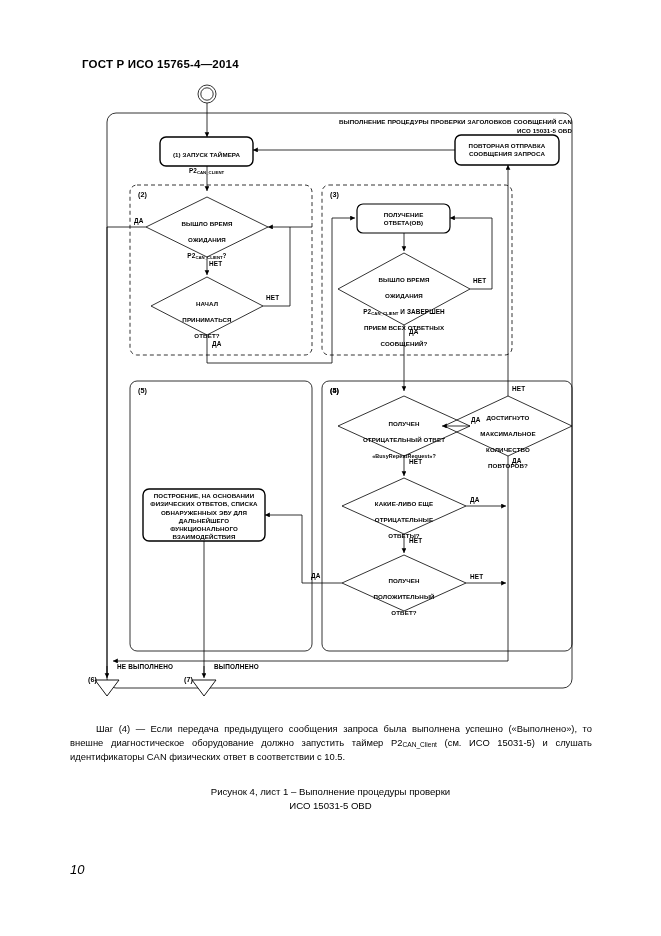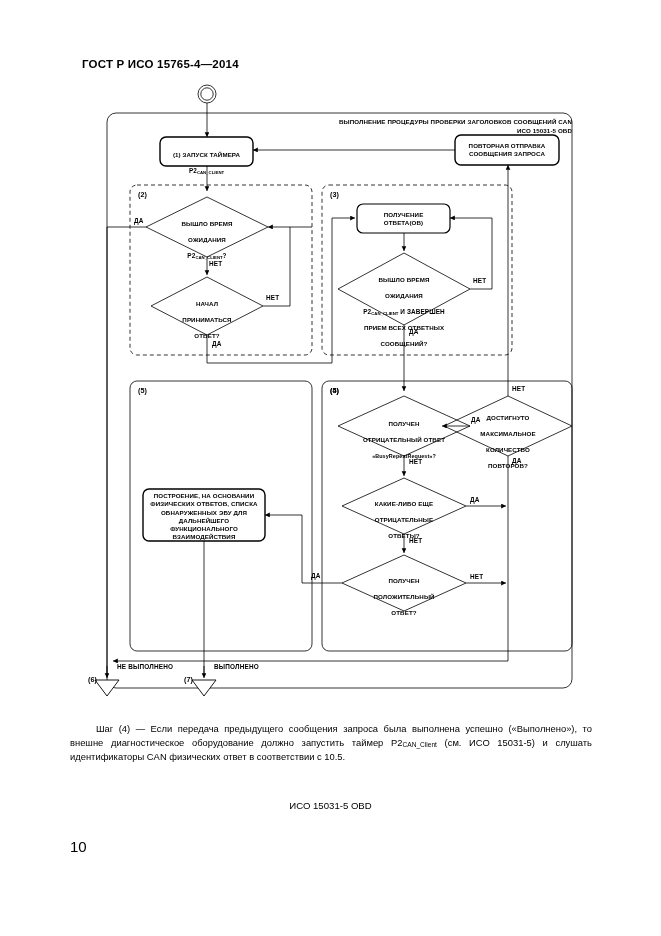--- a/index.html
+++ b/index.html
@@ -38,21 +38,21 @@
   
   .note{
     position:absolute;left:70px;top:722px;width:522px;
     font-size:9.4px;line-height:13.6px;text-align:justify;
   }
   .note .ind{display:inline-block;width:26px;}
   .caption{
     position:absolute;left:0;top:785px;width:661px;
     text-align:center;font-size:9.6px;line-height:13.5px;
   }
-  .folio{position:absolute;left:70px;top:838px;font-size:15px;}
+  .folio{position:absolute;left:70px;top:862px;font-size:13px;font-style:italic;}
 </style>
 </head>
 <body>
 
 <div class="page">
 
   <div class="doc-header">ГОСТ Р ИСО 15765-4—2014</div>
 
   <div class="figure">
     <svg width="661" height="630" viewBox="0 0 661 630" xmlns="http://www.w3.org/2000/svg">
@@ -244,19 +244,19 @@
     <div class="yn" style="left:117px;top:585px;">НЕ ВЫПОЛНЕНО</div>
     <div class="regnum" style="left:184px;top:597px;">(7)</div>
     <div class="yn" style="left:214px;top:585px;">ВЫПОЛНЕНО</div>
   </div>
 
   <div class="note">
     <span class="ind"></span><span>Шаг (4) — Если передача предыдущего сообщения запроса была выполнена успешно («Выполнено»), то внешне диагностическое оборудование должно запустить таймер P2</span><span class="sub" style="font-size:6.6px;">CAN_Client</span><span> (см. ИСО 15031-5) и слушать идентификаторы CAN физических ответ в соответствии с 10.5.</span>
   </div>
 
   <div class="caption">
-    <br>
+    <span>Рисунок 4, лист 1 – Выполнение процедуры проверки</span><br>
     <span>ИСО 15031-5 OBD</span>
   </div>
 
   <div class="folio">10</div>
 
 </div>
 
 </body></html>

